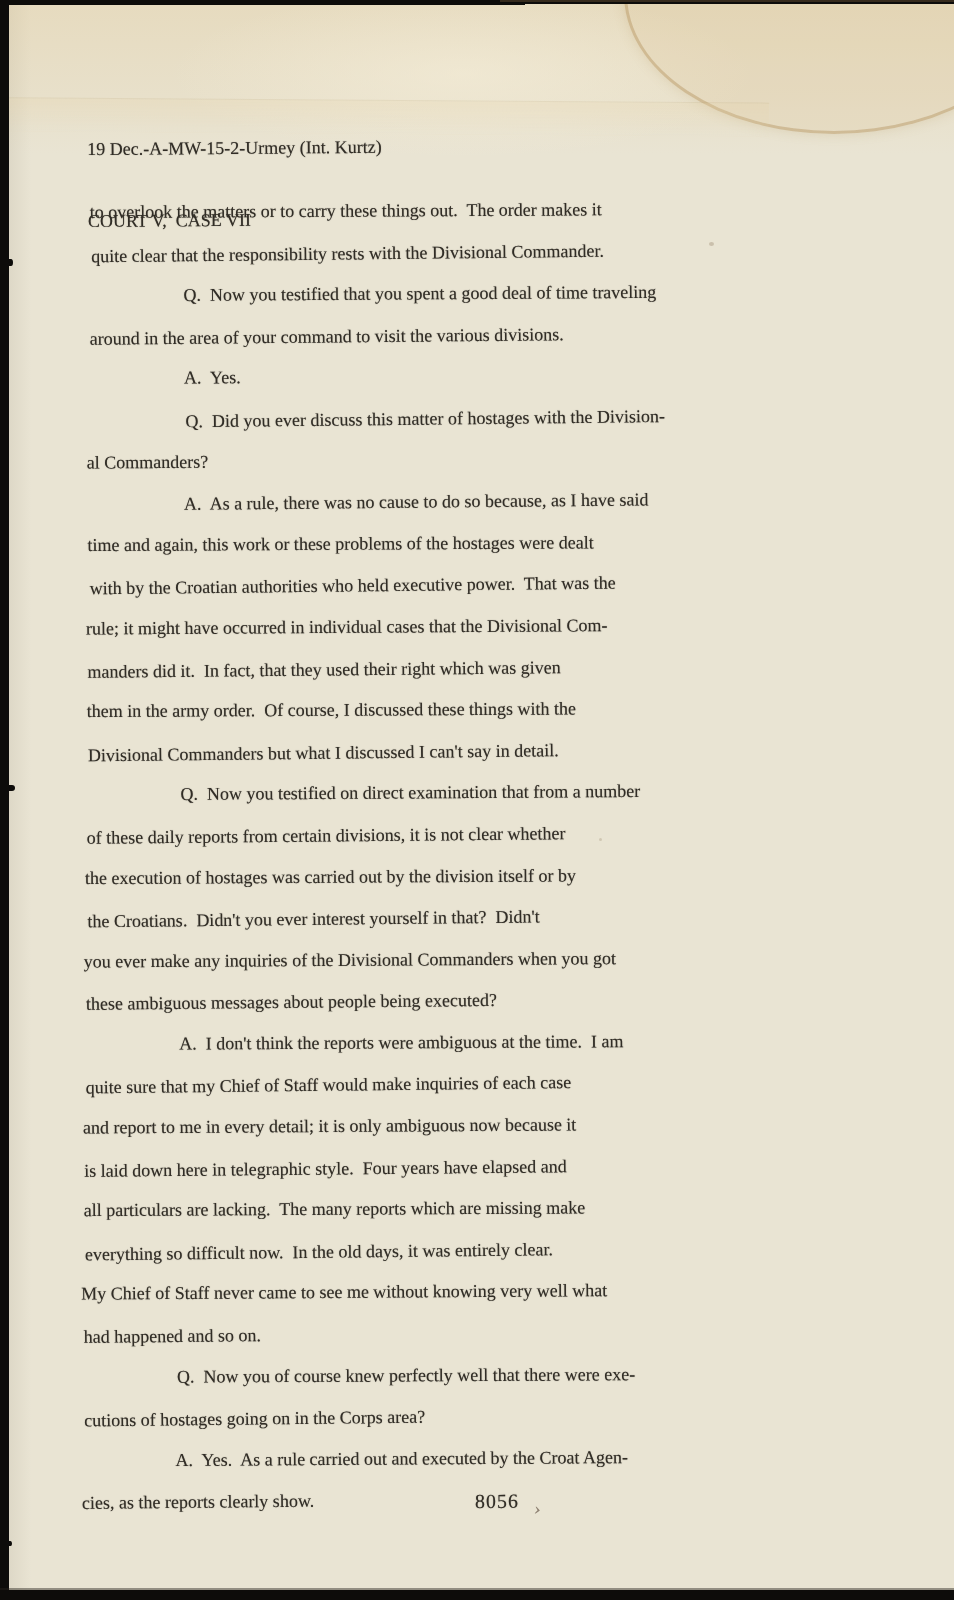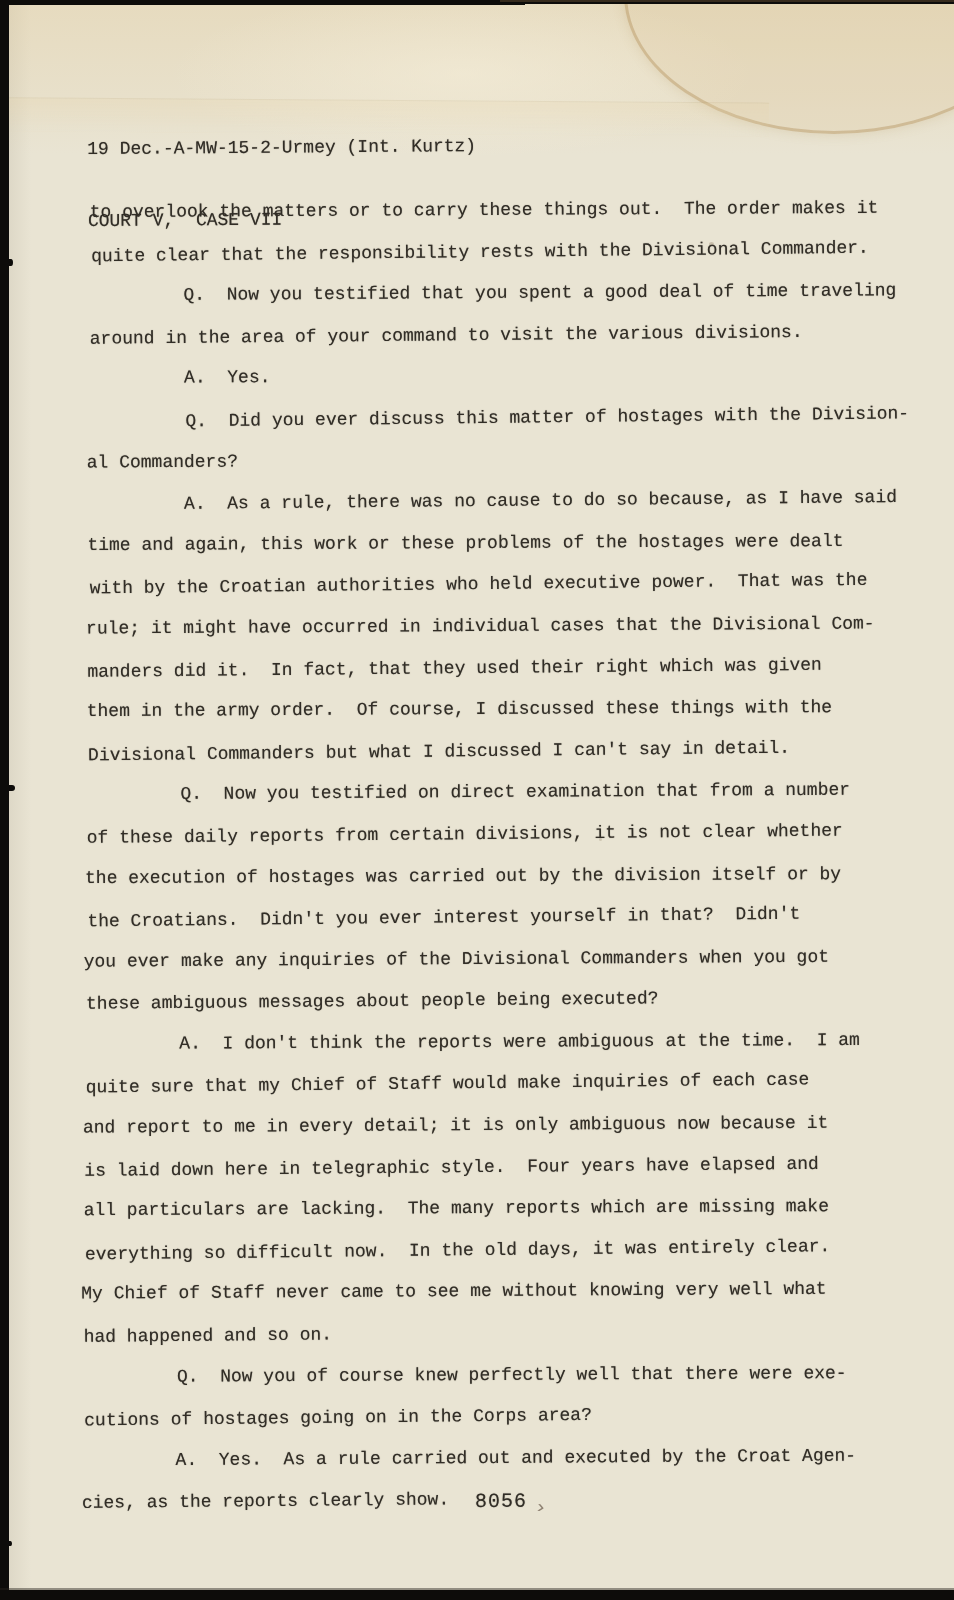--- a/index.html
+++ b/index.html
@@ -19,20 +19,21 @@
   }
   .paper{
     position:absolute;
     left:9px;top:4px;right:0;bottom:10px;
     background:
       radial-gradient(ellipse 420px 120px at 48% 70px, rgba(246,239,219,.55), rgba(246,239,219,0) 70%),
       linear-gradient(180deg, rgba(226,204,158,.38) 0px, rgba(226,204,158,.16) 95px, rgba(226,204,158,0) 150px),
       linear-gradient(90deg, rgba(120,110,90,.10) 0px, rgba(120,110,90,0) 22px),
       var(--paper);
     overflow:hidden;
+    font-family:Liberation Serif, serif;
   }
   
   .stain-arc{
     position:absolute;
     top:-150px;right:-90px;
     width:420px;height:280px;
     border-radius:50%;
     border:3px solid rgba(171,135,80,.38);
     background:rgba(216,188,136,.18);
     box-shadow:0 0 12px rgba(185,154,98,.25);

